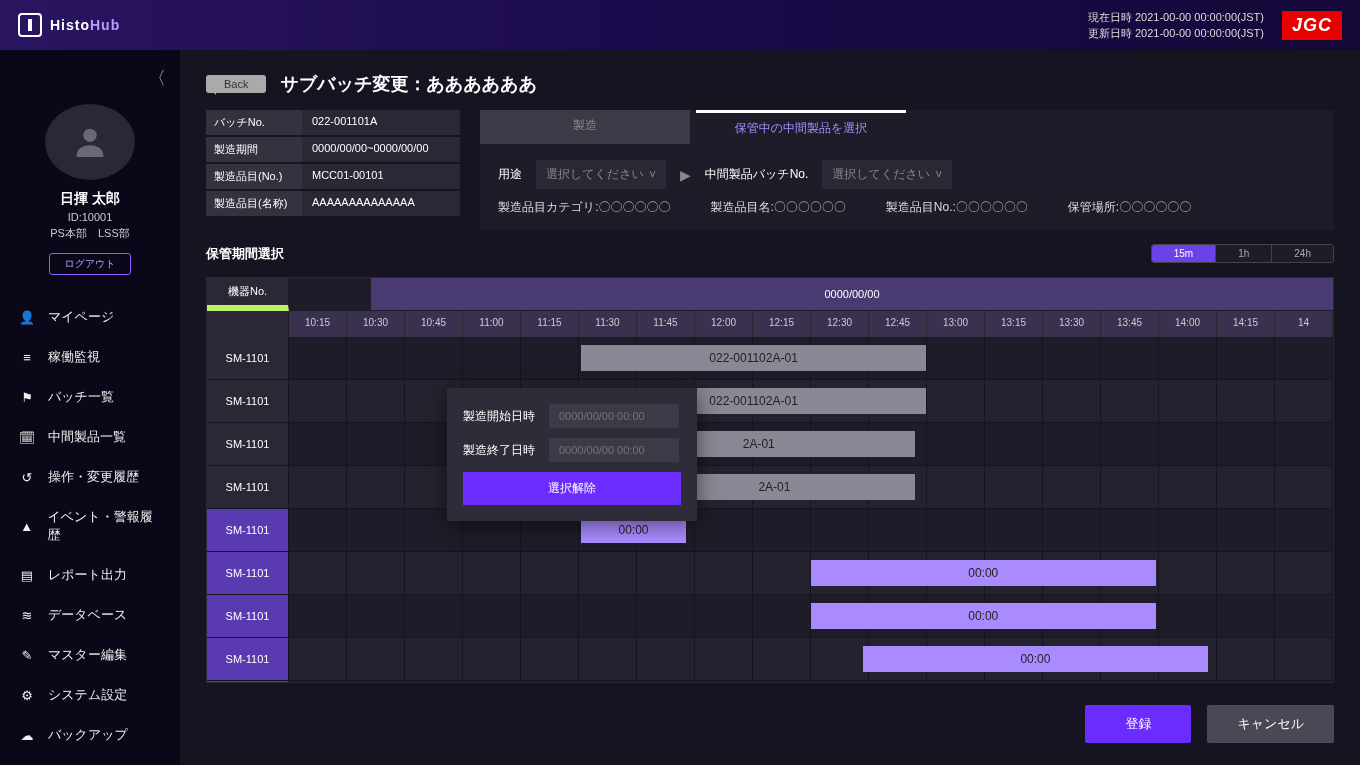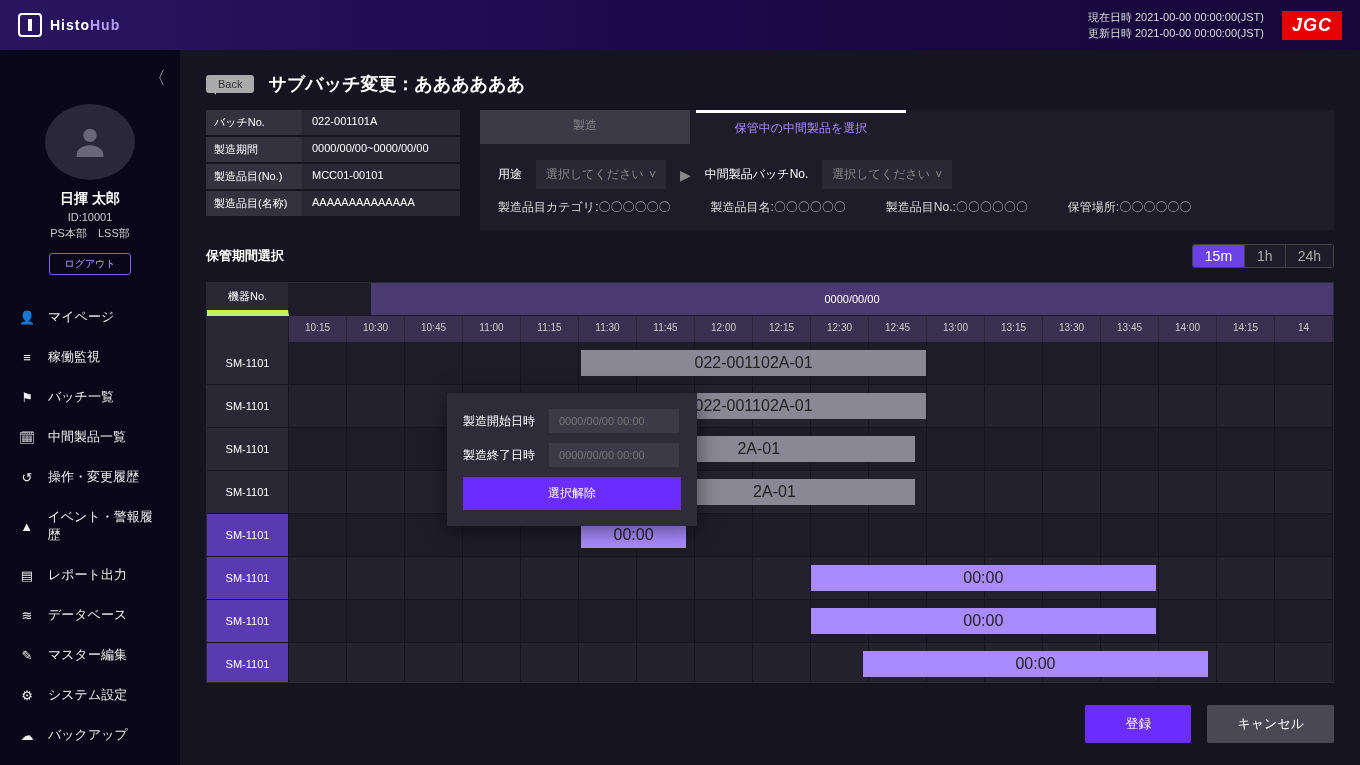--- a/index.html
+++ b/index.html
@@ -17,58 +17,58 @@
 .avatar { width:90px; height:90px; border-radius:50%; background:#2a2838; display:flex; align-items:center; justify-content:center; margin-top:8px; }
 .avatar svg { width:40px; height:40px; fill:#6a6878; }
 .uname { margin-top:10px; font-size:14px; font-weight:600; }
 .uid,.udept { font-size:11px; color:#ccc; margin-top:3px; }
 .logout { margin-top:12px; border:1px solid #8a5cff; color:#b89dff; background:transparent; padding:3px 14px; font-size:10px; border-radius:3px; cursor:pointer; }
 .nav { width:100%; margin-top:22px; }
 .nav-item { display:flex; align-items:center; gap:12px; padding:11px 18px; font-size:13px; cursor:pointer; color:#eee; }
 .nav-ic { width:18px; height:18px; display:flex; align-items:center; justify-content:center; }
 .main { flex:1; background:#161420; padding:22px 26px; display:flex; flex-direction:column; gap:14px; overflow:hidden; }
 .title-row { display:flex; align-items:center; gap:14px; }
-.back { background:#aaa; color:#333; font-size:11px; padding:3px 12px; border-radius:3px; border:none; cursor:pointer; position:relative; }
+.back { background:#aaa; color:#333; font-size:11px; padding:3px 18px; border-radius:3px; border:none; cursor:pointer; position:relative; }
 .back::before{content:"";position:absolute;left:-10px;top:0;border:10px solid transparent;border-right:10px solid #aaa;}
 .page-title { font-size:18px; font-weight:600; }
 .toprow { display:flex; gap:20px; }
 .info-table { width:254px; }
 .info-table .row { display:flex; margin-bottom:2px; }
 .info-table .lab { width:96px; background:#34323e; padding:5px 8px; font-size:11px; }
 .info-table .val { flex:1; background:#2a2834; padding:5px 10px; font-size:11px; }
 .right-panel { flex:1; background:#1e1c28; padding:0 0 14px 0; }
 .tabs { display:flex; gap:6px; }
 .tab { flex:1; max-width:210px; text-align:center; padding:7px; font-size:12px; cursor:pointer; }
 .tab.inactive { background:#3c3a46; color:#888; }
 .tab.active { background:#1e1c28; color:#a98bff; border-top:3px solid #ffffff; }
 .filter-row { display:flex; align-items:center; gap:14px; padding:16px 18px 10px; font-size:12px; }
 .select { background:#2a2834; border:none; color:#888; padding:6px 10px; width:130px; display:flex; justify-content:space-between; align-items:center; cursor:pointer; }
 .arrow-r { color:#888; font-size:14px; }
 .meta-row { display:flex; gap:40px; padding:0 18px; font-size:12px; color:#ddd; }
 .section-head { display:flex; justify-content:space-between; align-items:center; }
 .section-title { font-size:13px; font-weight:600; }
 .zoom { display:flex; border:1px solid #444; border-radius:3px; overflow:hidden; }
-.zoom button { background:#1e1c28; color:#aaa; border:none; padding:3px 12px; font-size:14px; cursor:pointer; border-left:1px solid #444; }
+.zoom button { background:#1e1c28; color:#aaa; border:none; padding:3px 22px; font-size:10px; cursor:pointer; border-left:1px solid #444; }
 .zoom button:first-child{border-left:none;}
 .zoom button.on { background:#6a42e8; color:#fff; }
 .gantt { flex:1; background:#1e1c28; display:flex; flex-direction:column; overflow:hidden; border:1px solid #2a2834;}
 .gh-date { text-align:center; background:#4a3a72; padding:10px; font-size:11px; margin-left:82px; }
 .gh-row { display:flex; }
 .gh-label { width:82px; background:#2a2834; padding:6px; font-size:11px; text-align:center; border-right:1px solid #1e1c28; }
 .gh-times { flex:1; display:flex; background:#3a3050; }
 .gh-time { flex:1; text-align:center; font-size:10px; padding:6px 0; color:#ccc; border-right:1px solid #2a2834; }
 .gbody { flex:1; overflow-y:auto; }
 .grow { display:flex; height:43px; border-bottom:1px solid #161420; }
 .grow.odd { background:#24222e; }
 .grow.even { background:#1e1c28; }
 .grow.sel .glabel { background:#5a3ab0; }
 .glabel { width:82px; background:#2a2834; font-size:11px; display:flex; align-items:center; justify-content:center; border-right:1px solid #161420; }
 .gtrack { flex:1; position:relative; display:flex; }
 .gcell { flex:1; border-right:1px solid #161420; }
-.bar { position:absolute; top:8px; height:26px; display:flex; align-items:center; justify-content:center; font-size:16px; overflow:hidden; white-space:nowrap; }
+.bar { position:absolute; top:8px; height:26px; display:flex; align-items:center; justify-content:center; font-size:12px; overflow:hidden; white-space:nowrap; }
 .bar.gray { background:#8a8894; color:#222; }
 .bar.purple { background:#a98bff; color:#222; }
 .popup { position:absolute; background:#2e2c38; padding:16px; width:250px; z-index:50; box-shadow:0 4px 20px rgba(0,0,0,.5); }
 .popup .prow { display:flex; align-items:center; gap:14px; margin-bottom:10px; font-size:12px; }
 .popup input { background:#3c3a46; border:none; color:#888; padding:6px 10px; width:130px; font-size:11px; }
 .popup .pbtn { width:100%; background:#6a2cff; color:#fff; border:none; padding:8px; font-size:12px; cursor:pointer; }
 .footer { display:flex; justify-content:flex-end; gap:16px; padding-top:8px; }
 .btn-primary { background:#6a2cff; color:#fff; border:none; padding:10px 40px; font-size:13px; cursor:pointer; border-radius:2px;}
 .btn-secondary { background:#4a4854; color:#fff; border:none; padding:10px 30px; font-size:13px; cursor:pointer; border-radius:2px;}
 .gbody::-webkit-scrollbar{width:8px;} .gbody::-webkit-scrollbar-thumb{background:#444;}

